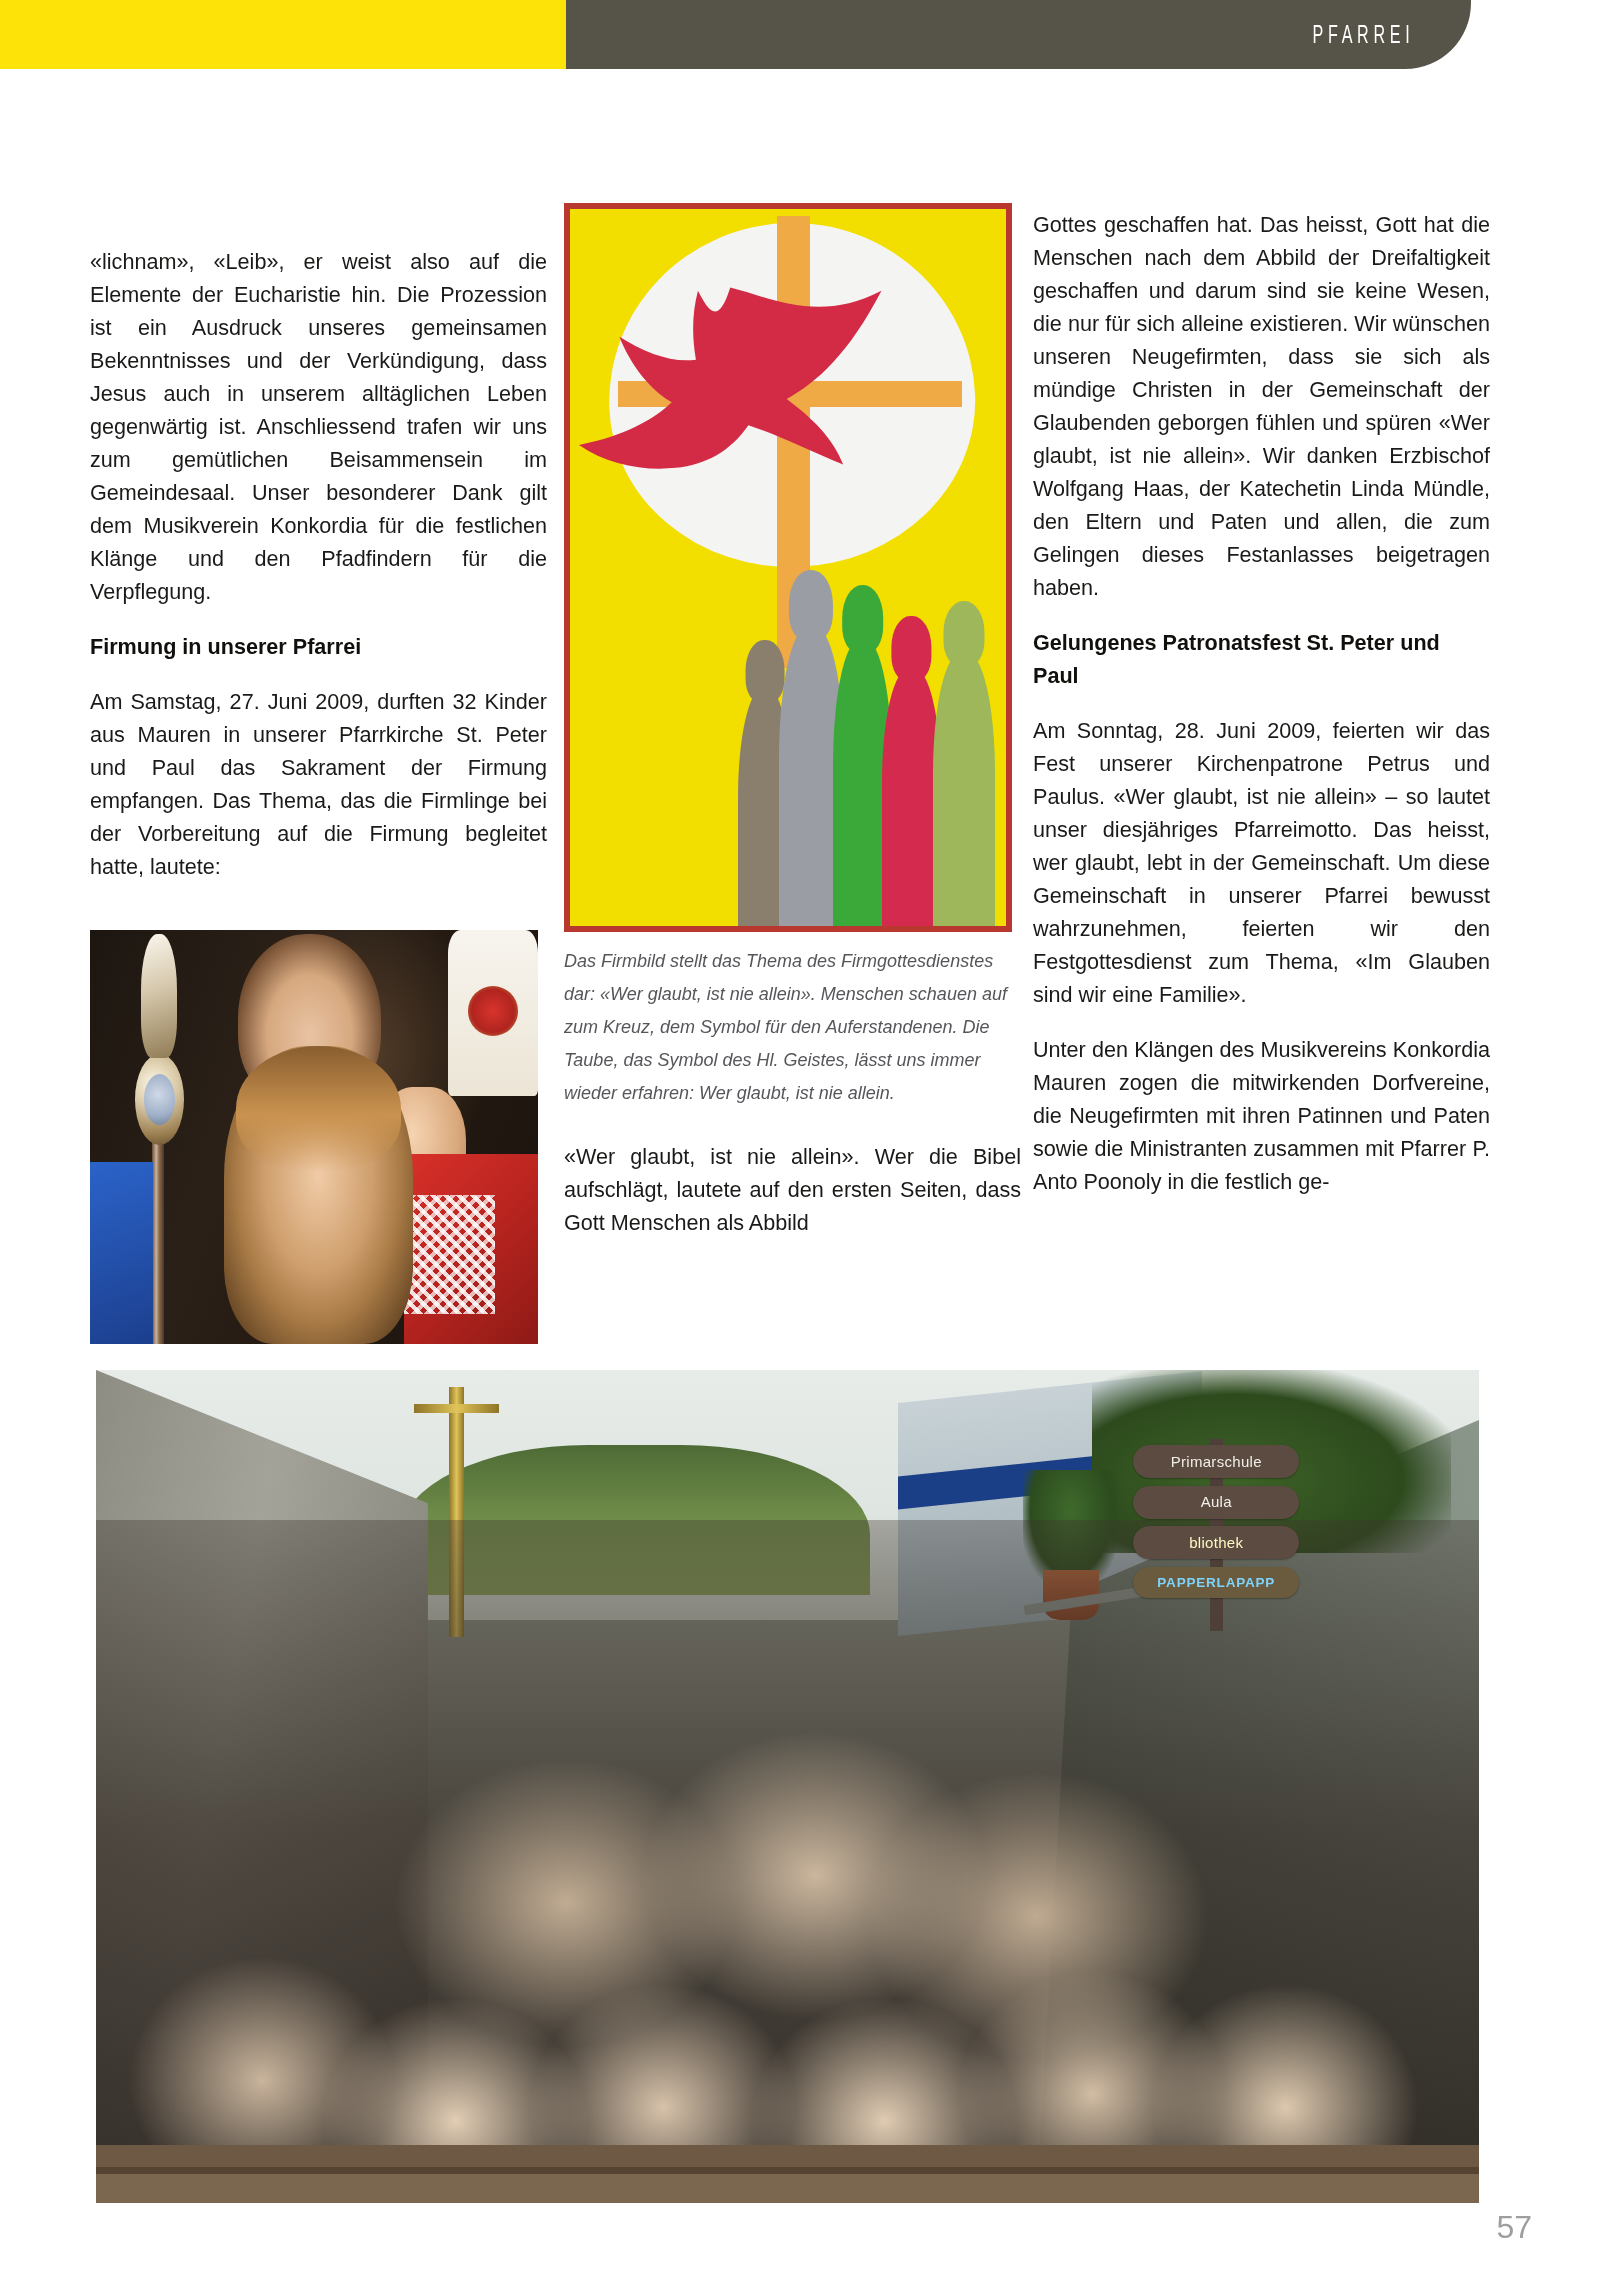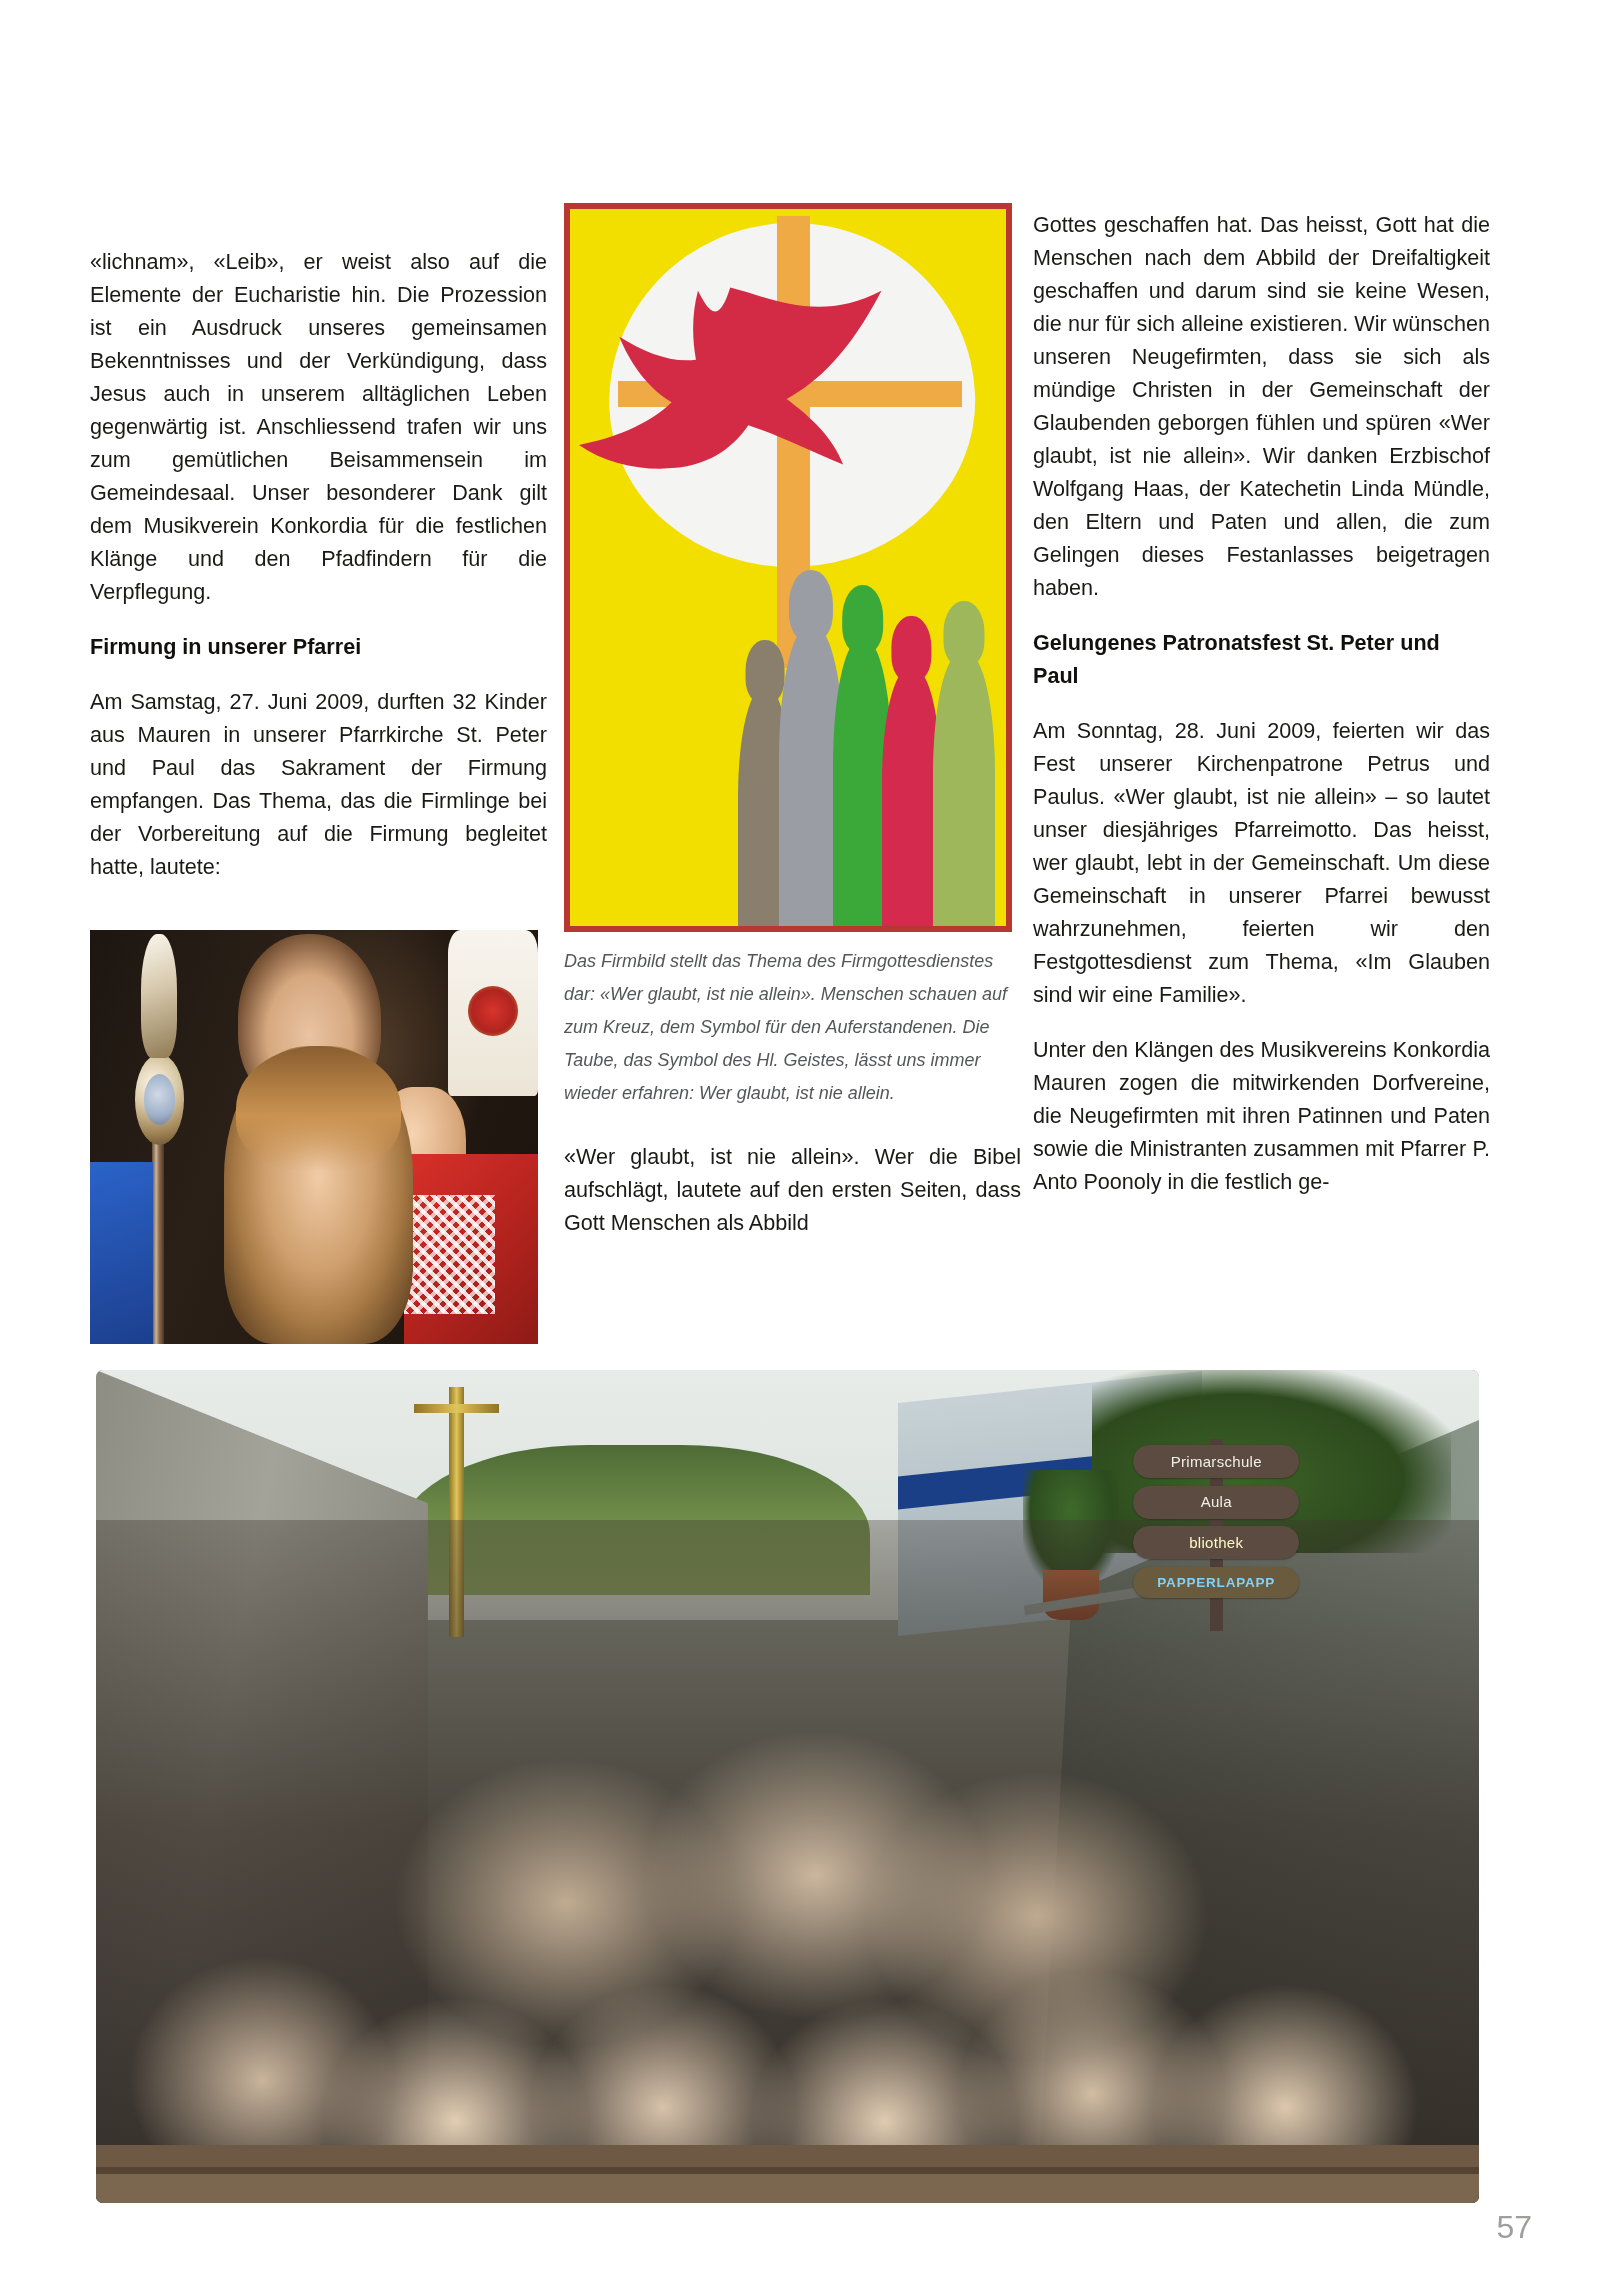--- a/index.html
+++ b/index.html
@@ -277,21 +277,20 @@
 
   
   .photo-group {
     position: absolute;
     left: 96px;
     top: 1370px;
     width: 1383px;
     height: 833px;
     overflow: hidden;
     background: #8f9489;
-    border-radius: 7px;
   }
   .gp-sky {
     position: absolute;
     left: 0; top: 0; right: 0; height: 30%;
     background: linear-gradient(180deg, #e7ece9 0%, #dfe5e1 55%, #cdd3cb 100%);
   }
   .gp-hills {
     position: absolute;
     left: 22%; top: 9%;
     width: 34%; height: 18%;
@@ -424,20 +423,26 @@
     font-size: 32px;
     color: #9e9e9c;
     font-family: "Liberation Sans", sans-serif;
   }
 </style>
 </head>
 <body>
 
 <div class="page">
 
+  <div class="header-band">
+    <div class="header-yellow"></div>
+    <div class="header-gray">
+      <span class="header-title">PFARREI</span>
+    </div>
+  </div>
 
   <div class="col col-left">
     <p class="body">«lichnam», «Leib», er weist also auf die Elemente der Eucharistie hin. Die Prozession ist ein Ausdruck unseres gemeinsamen Bekenntnisses und der Verkündigung, dass Jesus auch in unserem alltäglichen Leben gegenwärtig ist. Anschliessend trafen wir uns zum gemütlichen Beisammensein im Gemeindesaal. Unser besonderer Dank gilt dem Musikverein Konkordia für die festlichen Klänge und den Pfadfindern für die Verpflegung.</p>
     <h2 class="subhead">Firmung in unserer Pfarrei</h2>
     <p class="body">Am Samstag, 27. Juni 2009, durften 32 Kinder aus Mauren in unserer Pfarrkirche St. Peter und Paul das Sakrament der Firmung empfangen. Das Thema, das die Firmlinge bei der Vorbereitung auf die Firmung begleitet hatte, lautete:</p>
   </div>
 
   <div class="photo-firmung">
     <div class="pf-bg"></div>
     <div class="pf-girl-back"></div>

